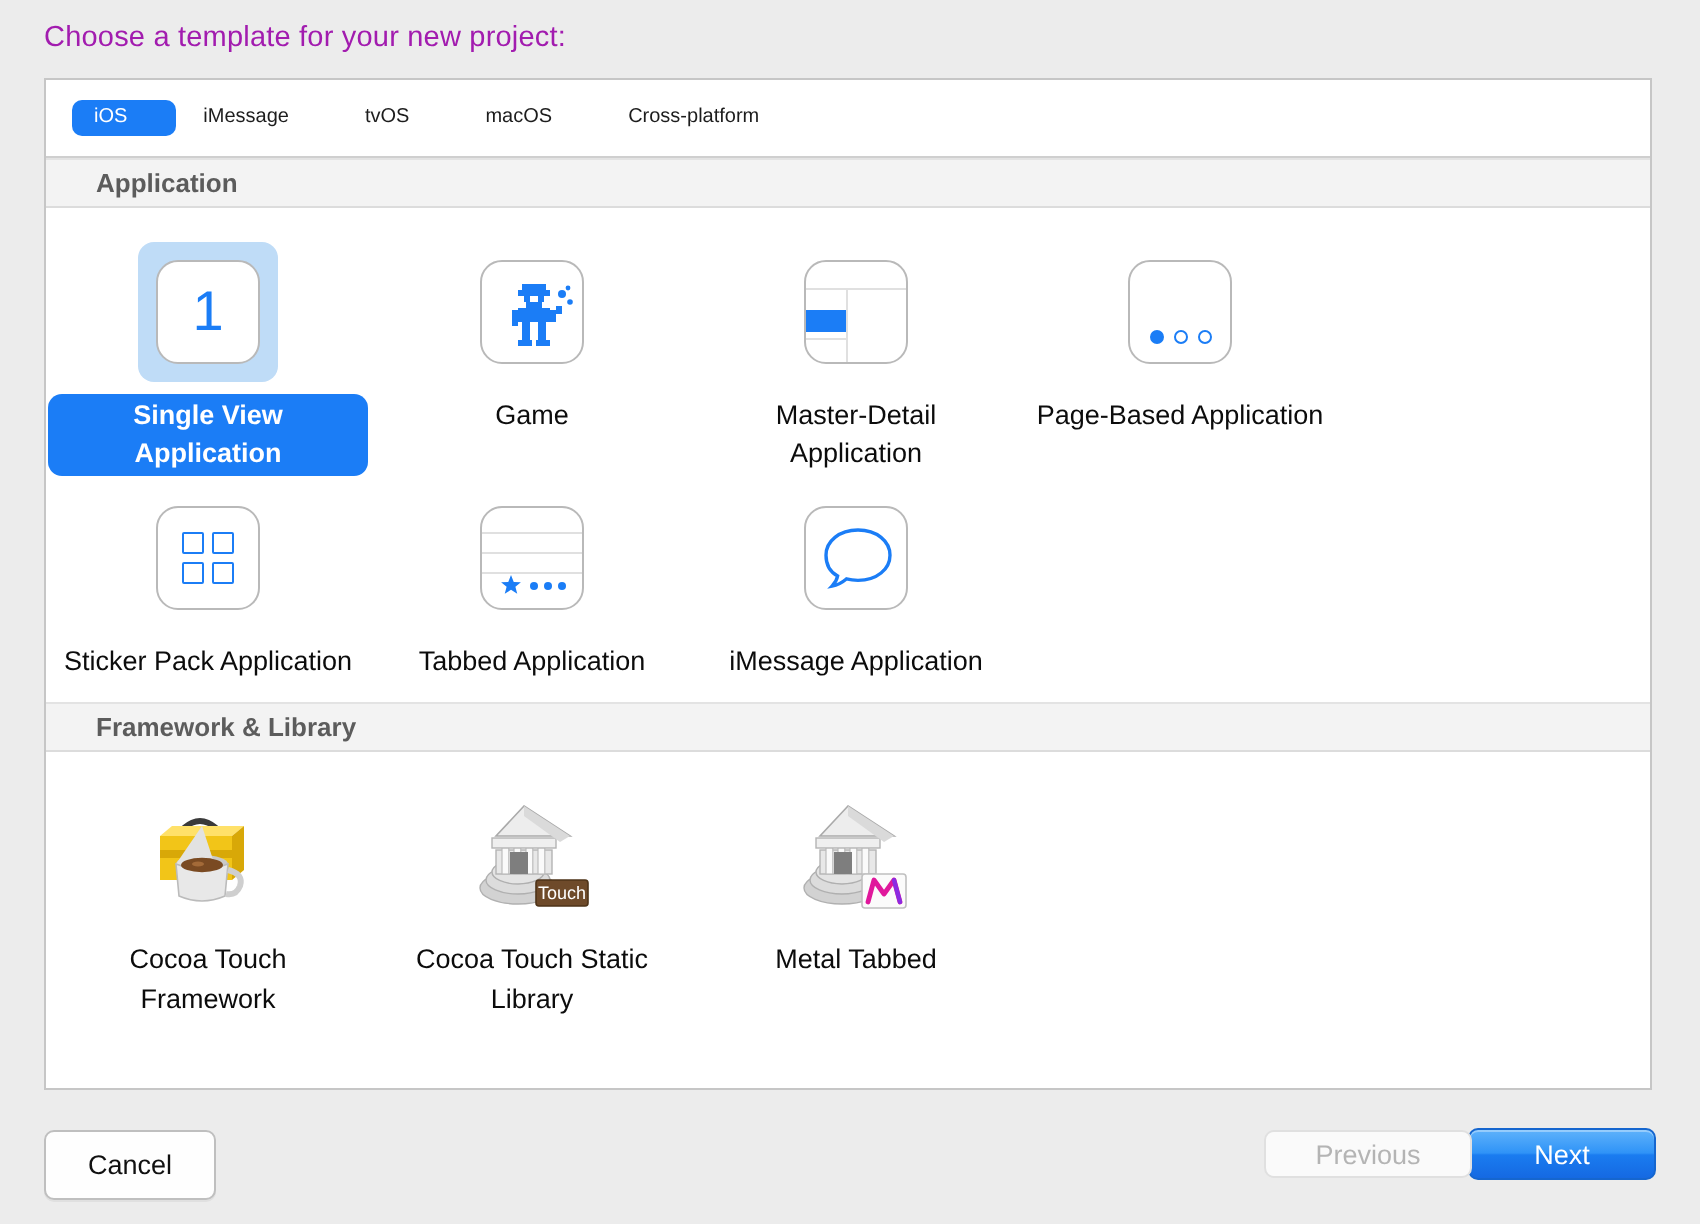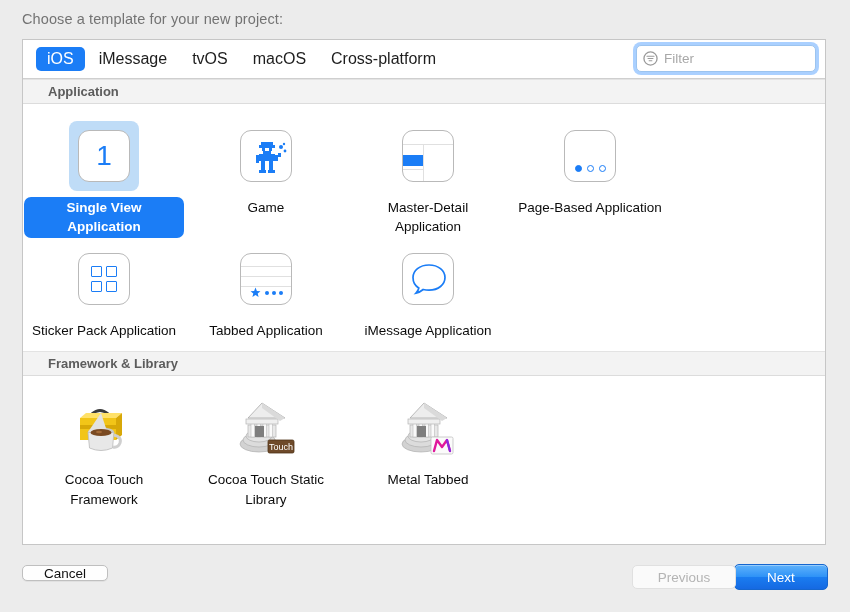--- a/index.html
+++ b/index.html
@@ -14,21 +14,21 @@
     -webkit-font-smoothing: antialiased;
     overflow: hidden;
   }
 
   
   .prompt {
     position: absolute;
     left: 22px;
     top: 11px;
     font-size: 14.5px;
-    color: #737373;
+    color: #a21caf;
     letter-spacing: 0.1px;
   }
 
   
   .panel {
     position: absolute;
     left: 22px;
     top: 39px;
     width: 804px;
     height: 506px;
@@ -49,23 +49,23 @@
   .tabs {
     position: absolute;
     left: 13px;
     top: 0;
     height: 38px;
     display: flex;
     align-items: center;
     gap: 3px;
   }
   .tab {
-    font-size: 16px;
+    font-size: 10px;
     color: #1d1d1d;
-    padding: 3px 11px 4px 11px;
+    padding: 3px 24px 4px 11px;
     border-radius: 5px;
     line-height: 1.1;
     white-space: nowrap;
     cursor: default;
   }
   .tab.selected {
     background: #1b7df6;
     color: #ffffff;
     font-weight: 500;
   }
@@ -237,21 +237,21 @@
     border-radius: 5px;
     box-sizing: border-box;
     display: flex;
     align-items: center;
     justify-content: center;
     cursor: default;
     user-select: none;
   }
   .btn-cancel {
     left: 22px; top: 9px;
-    width: 86px; height: 16px;
+    width: 86px; height: 35px;
     background: #fefefe;
     border: 1px solid #bfbfbf;
     color: #101010;
     box-shadow: 0 1px 0 rgba(0,0,0,0.05);
   }
   .btn-previous {
     right: 114px; top: 9px;
     width: 104px; height: 24px;
     background: #fafafa;
     border: 1px solid #e0e0e0;
@@ -275,29 +275,20 @@
 
   <div class="tabbar">
     <div class="tabs">
       <div class="tab selected">iOS</div>
       <div class="tab">iMessage</div>
       <div class="tab">tvOS</div>
       <div class="tab">macOS</div>
       <div class="tab">Cross-platform</div>
     </div>
 
-    <div class="filter-wrap">
-      <svg class="filter-icon" viewBox="0 0 16 16">
-        <circle cx="8" cy="8" r="7" fill="none" stroke="#9a9a9a" stroke-width="1.4"></circle>
-        <line x1="4.3" y1="5.6" x2="11.7" y2="5.6" stroke="#9a9a9a" stroke-width="1.3" stroke-linecap="round"></line>
-        <line x1="5.4" y1="8" x2="10.6" y2="8" stroke="#9a9a9a" stroke-width="1.3" stroke-linecap="round"></line>
-        <line x1="6.6" y1="10.4" x2="9.4" y2="10.4" stroke="#9a9a9a" stroke-width="1.3" stroke-linecap="round"></line>
-      </svg>
-      <span class="filter-text">Filter</span>
-    </div>
   </div>
 
   <div class="section-head">
     <span>Application</span>
   </div>
 
   <div class="grid">
 
     <div class="cell selected">
       <div class="cell-icon-slot">

